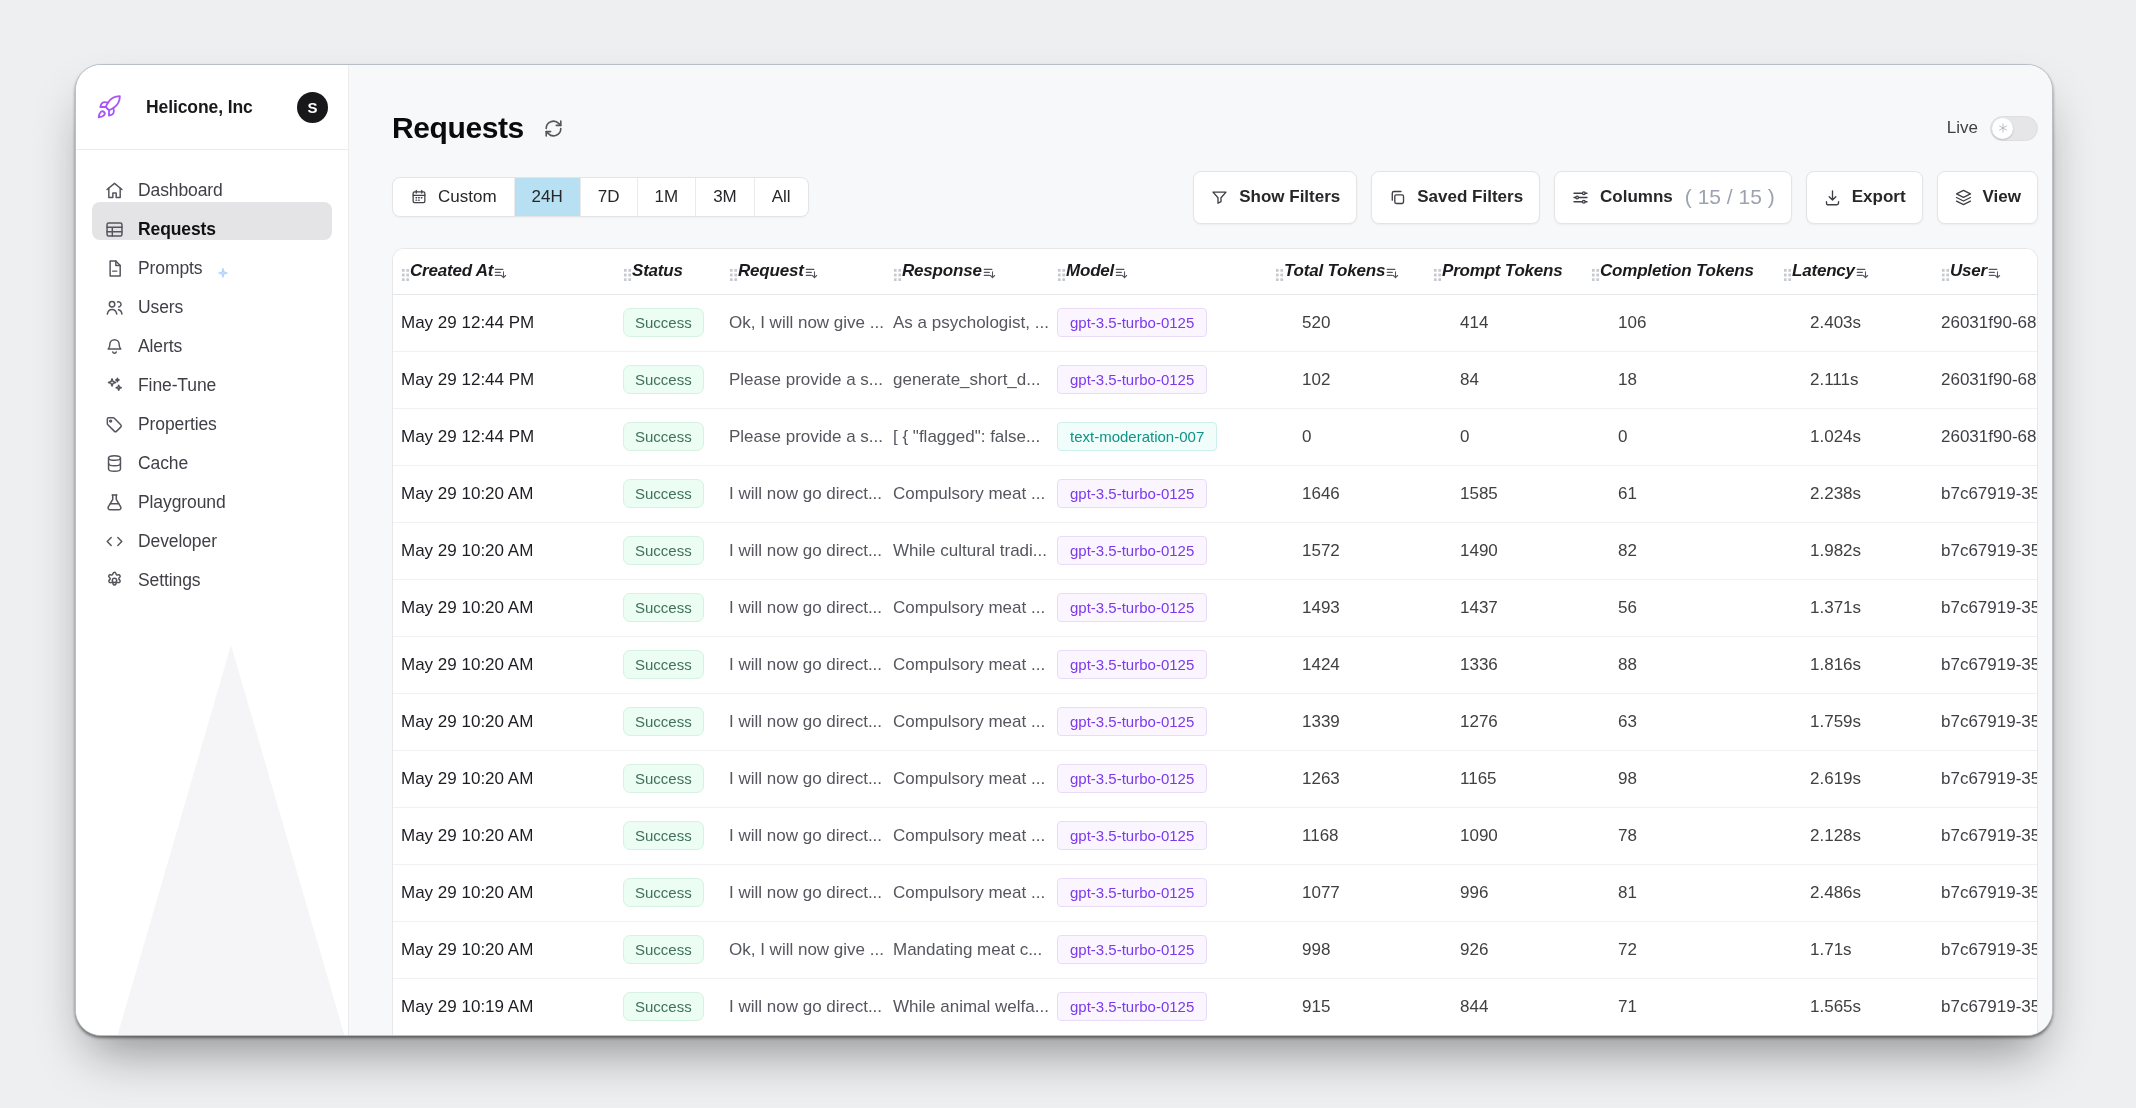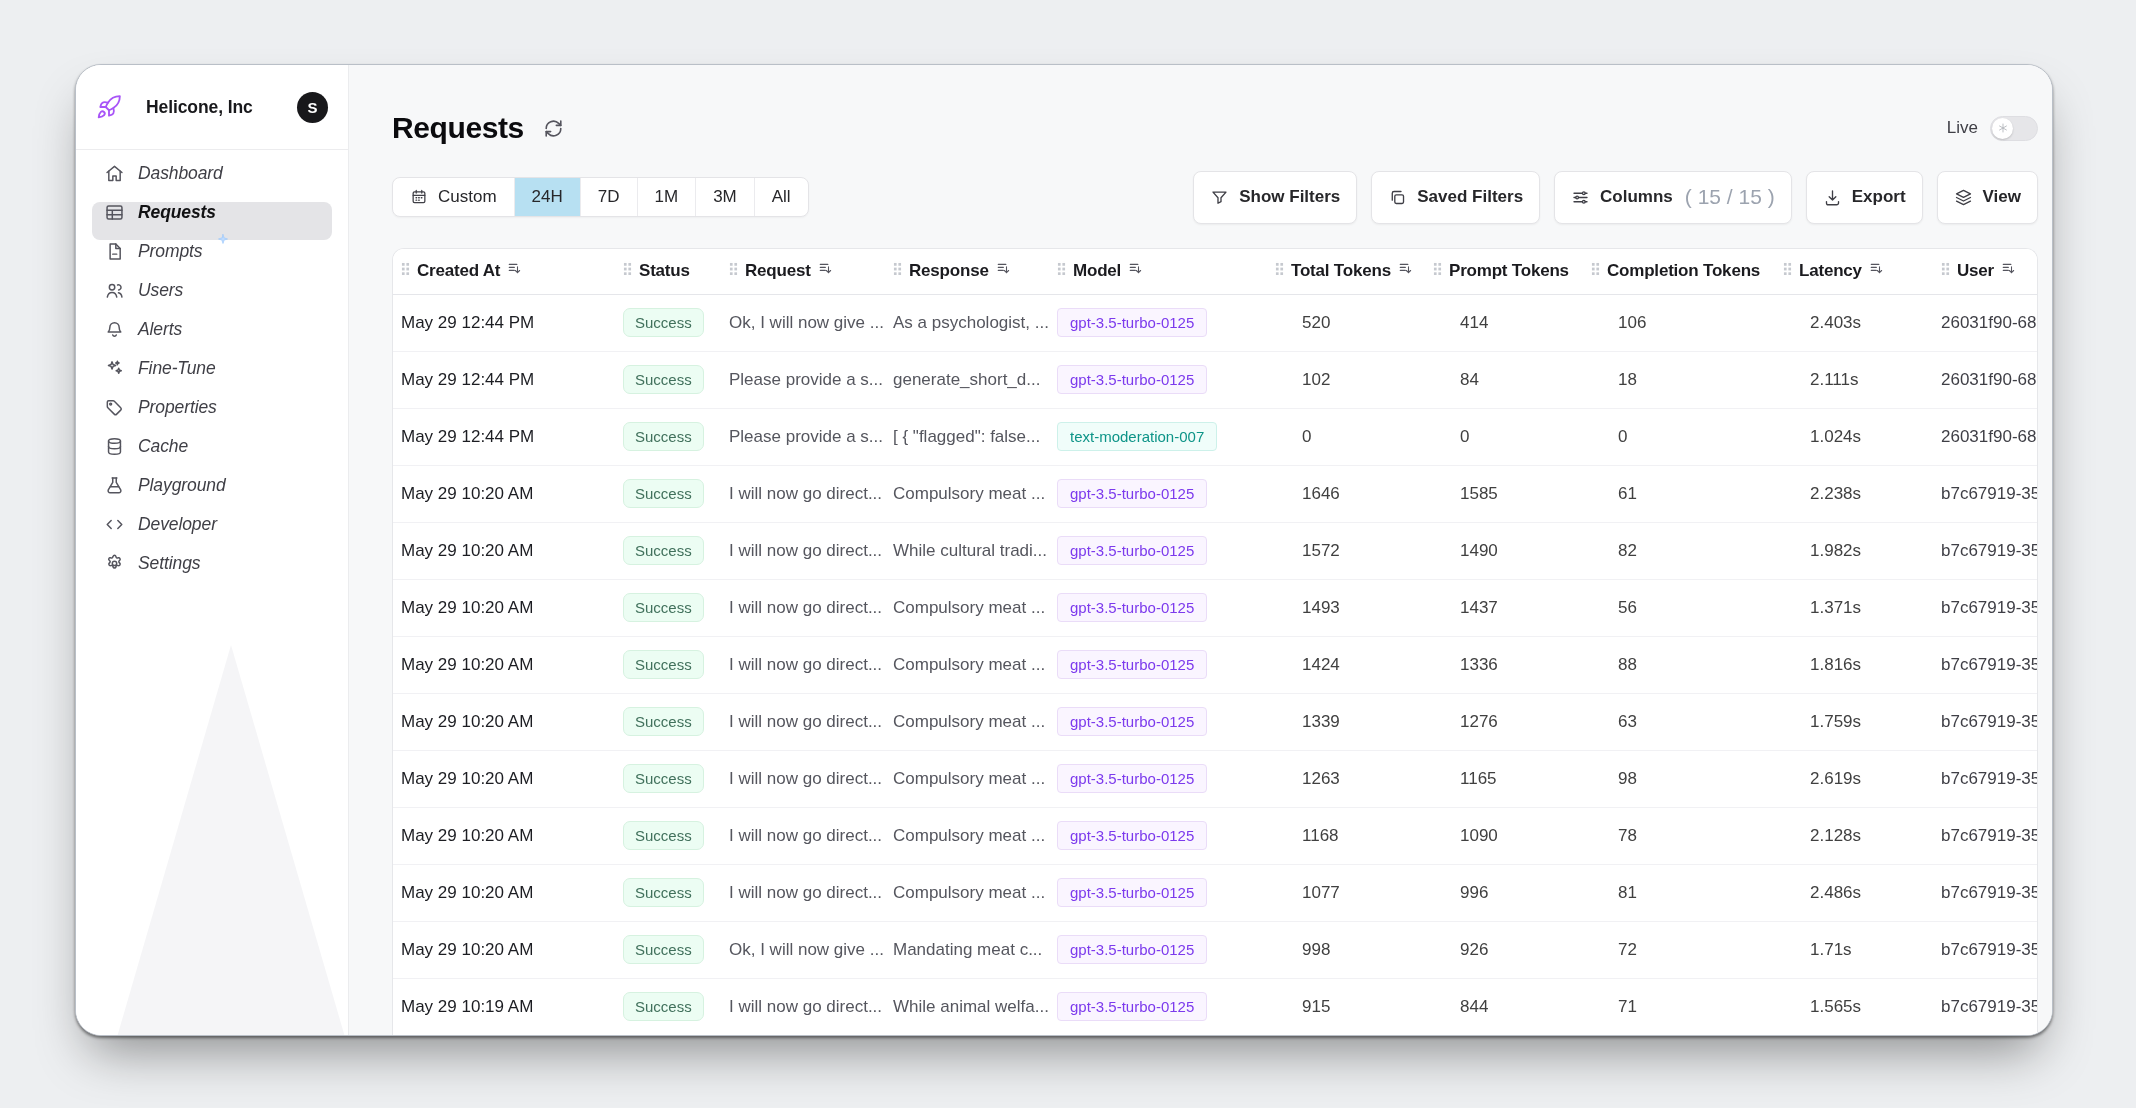--- a/index.html
+++ b/index.html
@@ -19,21 +19,21 @@
   .sidebar { position:relative; width:273px; min-width:273px; background:#ffffff; border-right:1px solid #ebecee; }
   .watermark { position:absolute; left:30px; bottom:-40px; width:250px; height:430px;
     background:#f5f5f7; clip-path:polygon(50% 0, 100% 100%, 0 100%); }
   .sb-header { position:relative; z-index:1; height:84px; display:flex; align-items:center; gap:24px; padding:0 20px; }
   .sb-header .org { flex:1; font-size:17.5px; font-weight:700; color:#18181b; letter-spacing:-.1px;
     white-space:nowrap; overflow:hidden; }
   .avatar { width:31px; height:31px; min-width:31px; border-radius:50%; background:#18181b; color:#fff;
     display:flex; align-items:center; justify-content:center; font-size:15px; font-weight:700; }
   .sb-divider { border-bottom:1px solid #ececee; }
   .sb-nav { position:relative; z-index:1; padding:13px 16px; display:flex; flex-direction:column; gap:1px; }
-  .nav-item { height:38px; border-radius:8px; display:flex; align-items:flex-start; gap:13px; padding:0 12px; cursor:pointer;font-style:italic; }
+  .nav-item { height:38px; border-radius:8px; display:flex; align-items:flex-end; gap:13px; padding:0 12px; cursor:pointer; }
   .nav-item .lbl { font-size:17.5px; font-weight:500; color:#3f3f46; letter-spacing:-.1px; }
   .nav-item.active { background:var(--active_nav_bg); }
   .nav-item.active .lbl { color:#111113; font-weight:600; }
   .nav-item .icon { font-size:21px; color:#55555e; }
   .nav-item .beta { font-size:12px; margin-left:2px; margin-top:-8px; }
 
   
   .main { flex:1; min-width:0; background:#f7f8f9; display:flex; flex-direction:column; padding:44px 14px 0 43px; }
 
   .main-header { display:flex; align-items:center; height:38px; margin-bottom:30px; }
@@ -60,21 +60,21 @@
     border:1px solid #e4e4e7; border-radius:8px; box-shadow:0 1px 2px rgba(0,0,0,.05);
     font-size:17px; font-weight:600; color:#27272a; cursor:pointer; white-space:nowrap;justify-content:flex-end; }
   .act-btn .icon { font-size:19px; color:#3f3f46; }
   .act-btn .suffix { font-size:21px; font-weight:500; color:#9ca3af; margin-left:2px; }
 
   
   .table-card { flex:1; background:#fff; border:1px solid #e6e7ea; border-bottom:none;
     border-radius:12px 12px 0 0; overflow:hidden; }
   table { width:1700px; table-layout:fixed; border-collapse:collapse; }
   thead th { height:45px; padding:0 8px; text-align:left; background:#fff; border-bottom:1px solid #e5e6ea; }
-  .th-inner { display:flex; align-items:flex-start; gap:7px; white-space:nowrap; overflow:hidden; }
+  .th-inner { display:flex; align-items:flex-end; white-space:nowrap; overflow:hidden;font-style:italic; }
   .th-label { font-size:17px; font-weight:700; color:#1b1b1f; letter-spacing:-.2px; }
   .drag { width:9px; height:14px; min-width:9px; cursor:grab;
     background-image:radial-gradient(#c6c9cf 1.3px, transparent 1.4px); background-size:4.5px 4.7px; background-position:0 1px; }
   .sort { font-size:15px; color:#55555e; cursor:pointer; }
 
   tbody td { height:57px; padding:0 8px; white-space:nowrap; overflow:hidden; }
   tbody tr { cursor:pointer; }
   tbody tr + tr td { border-top:1px solid #f1f1f4; }
   .date { font-size:17px; font-weight:500; color:#1c1d22; }
   .cell-text { font-size:17px; color:#55565e; }

